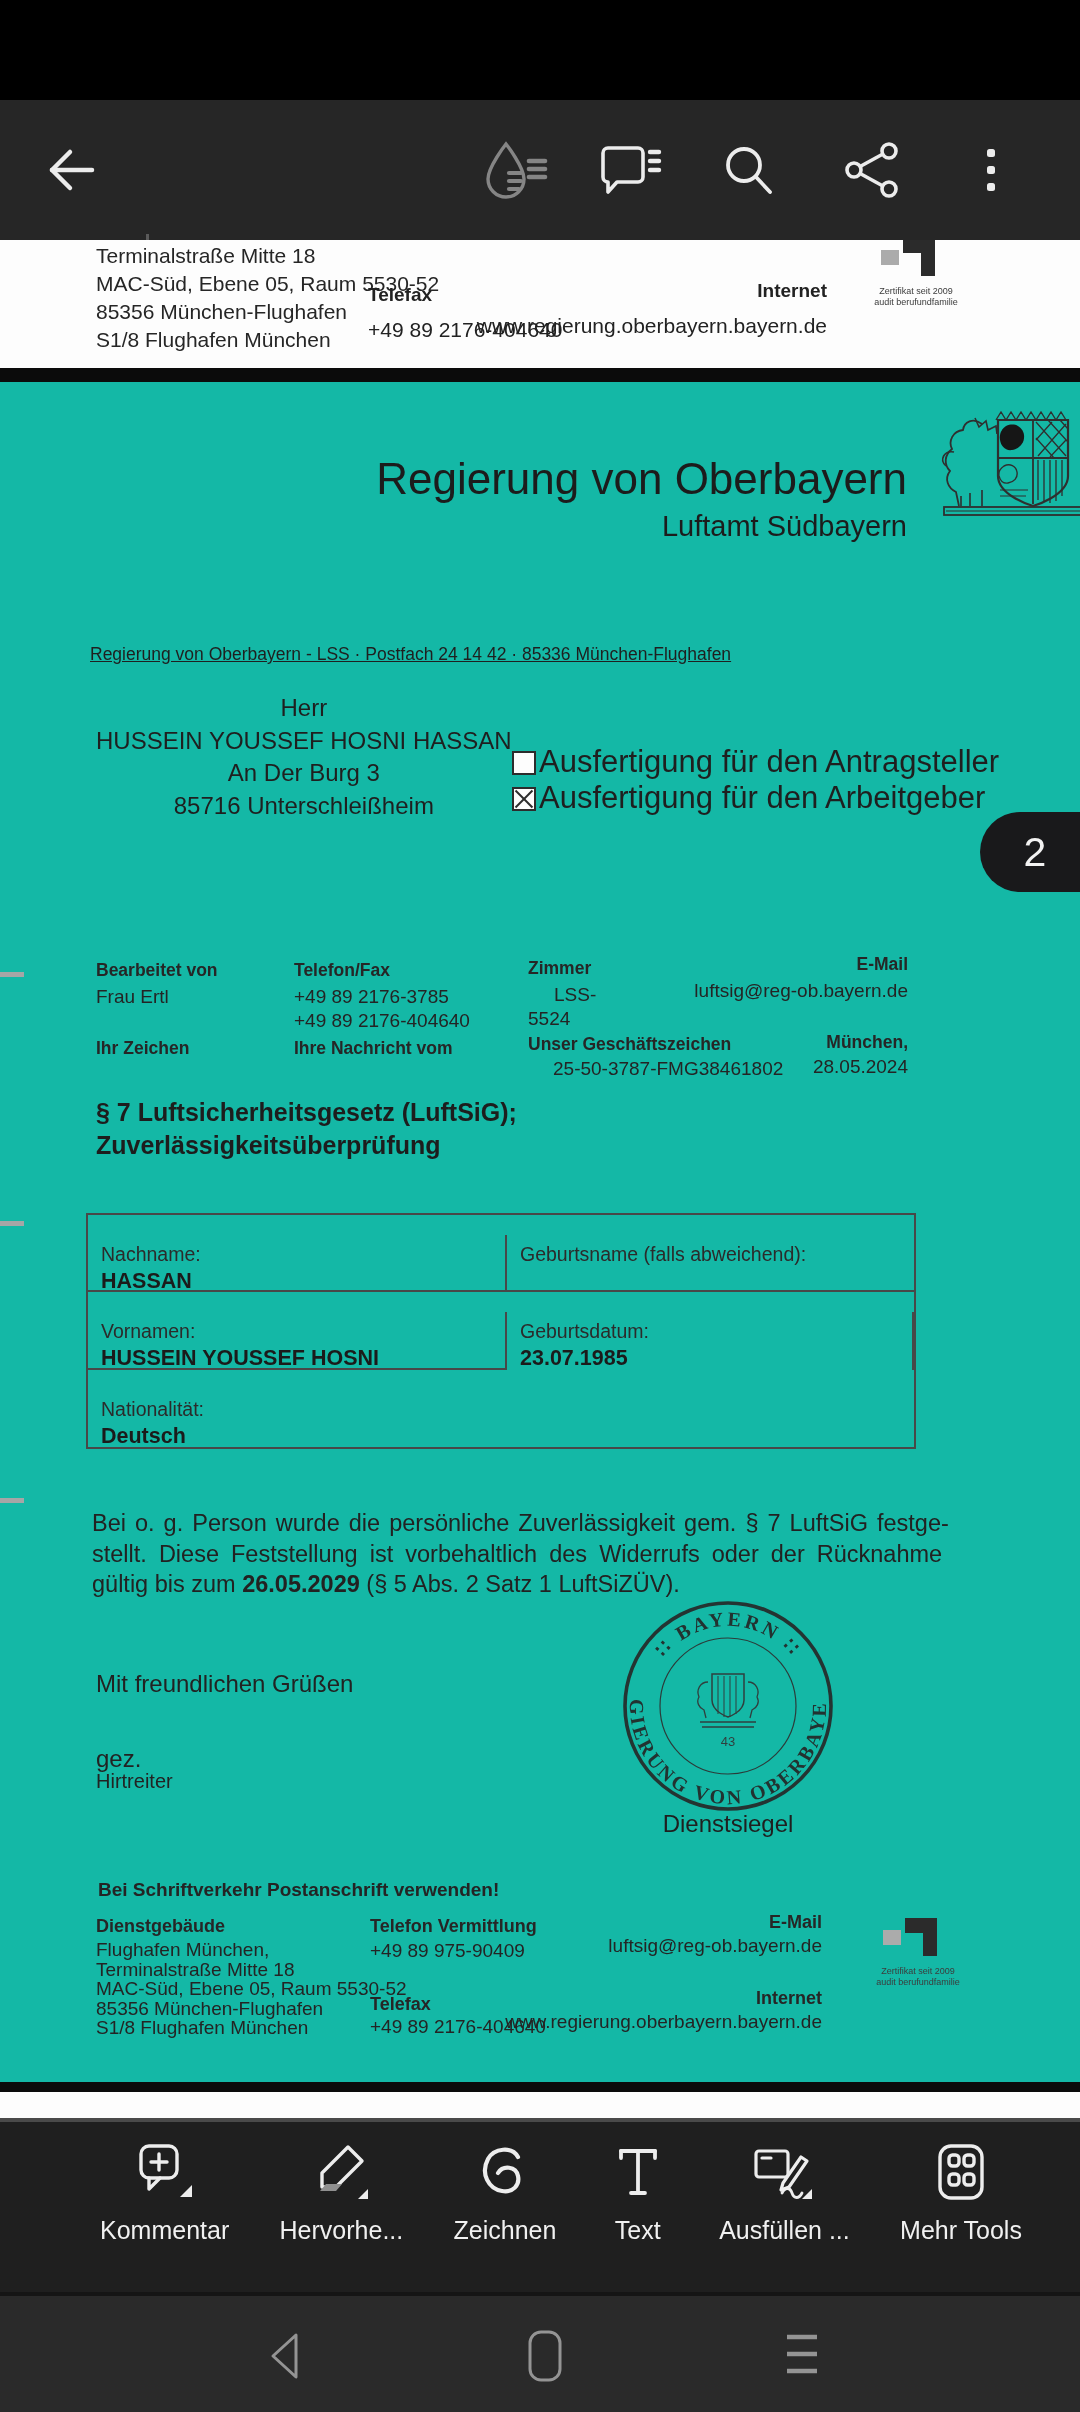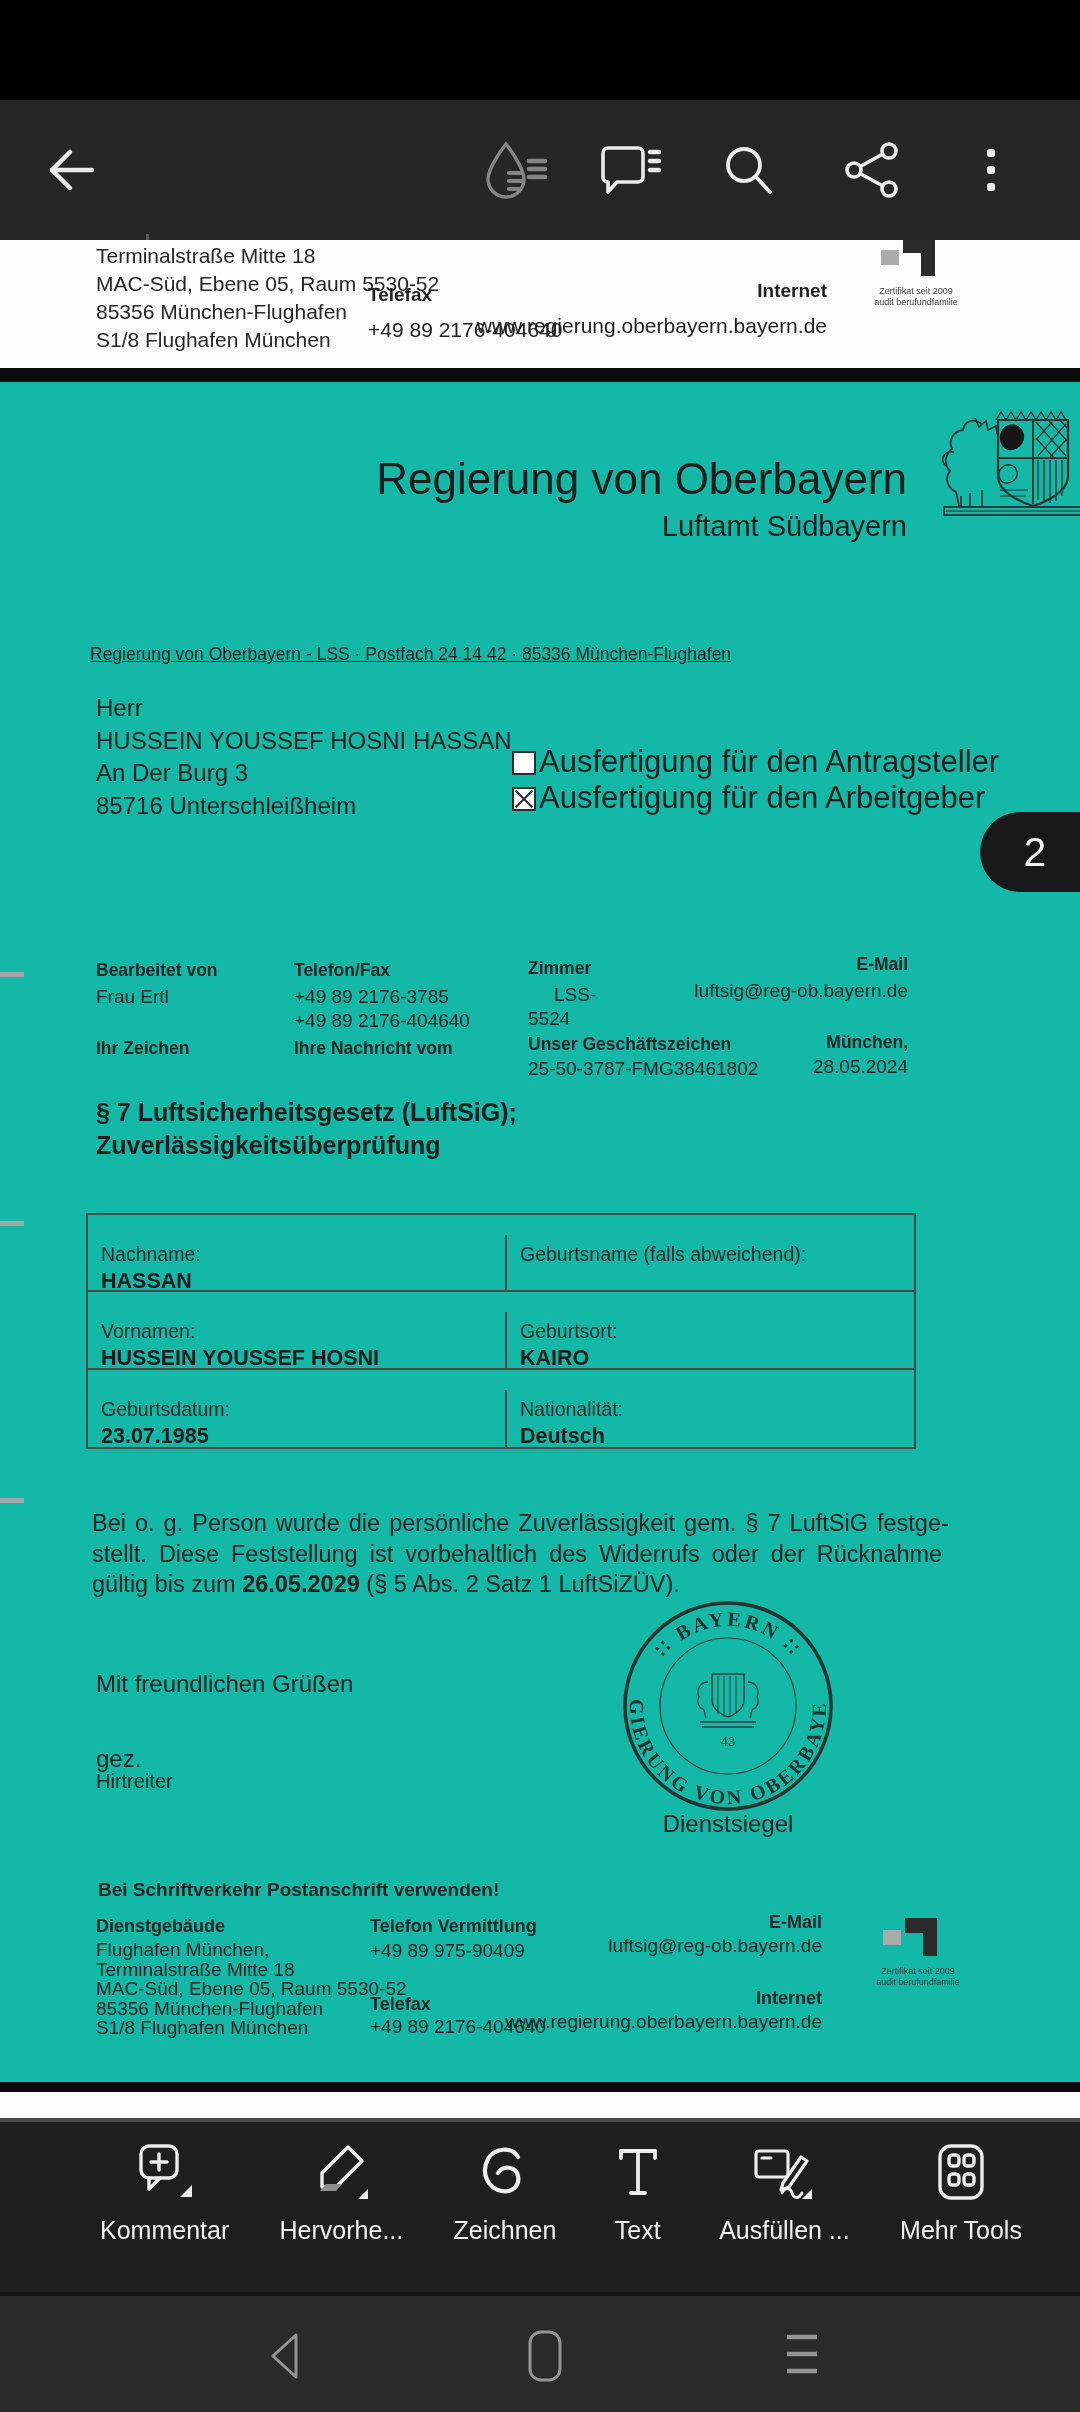--- a/index.html
+++ b/index.html
@@ -39,21 +39,21 @@
 
   .certbox{display:block;margin:0 auto;}
   .cert-t{font-size:9px;line-height:11px;color:#3c3c3c;white-space:nowrap;}
 
   
   .lh-title{right:173px;top:72px;font-size:44px;color:#1c1c1c;}
   .lh-sub{right:173px;top:128px;font-size:29px;color:#1c1c1c;}
   .coa{left:930px;top:26px;}
 
   .sender{left:90px;top:262px;font-size:17.5px;text-decoration:underline;color:#1f1f1f;}
-  .recip{left:96px;top:310px;font-size:24px;line-height:32.5px;color:#1f1f1f;}
+  .recip{left:96px;top:310px;font-size:24px;line-height:32.5px;color:#1f1f1f;text-align:center;}
   .copy-row{font-size:31px;color:#1f1f1f;}
   .copy1{left:512px;top:362px;}
   .copy2{left:512px;top:398px;}
   .cbx{display:inline-block;width:20px;height:20px;border:2px solid #2c2c2c;margin-right:3px;
        vertical-align:-3px;position:relative;background:#fdfdfd;}
   .cbx.checked::before,.cbx.checked::after{content:"";position:absolute;left:-2px;top:9px;width:24px;height:2px;background:#2c2c2c;}
   .cbx.checked::before{transform:rotate(45deg);}
   .cbx.checked::after{transform:rotate(-45deg);}
 
   .lb{font-size:17.5px;font-weight:bold;color:#262626;}
@@ -263,45 +263,41 @@
       <div class="txt vl" style="left:294px;top:628px;">+49 89 2176-404640</div>
       <div class="txt lb" style="left:528px;top:576px;">Zimmer</div>
       <div class="txt vl" style="left:528px;top:602px;margin-left:26px;">LSS-</div>
       <div class="txt vl" style="left:528px;top:626px;">5524</div>
       <div class="txt lb ra" style="right:172px;top:572px;">E-Mail</div>
       <div class="txt vl ra" style="right:172px;top:598px;">luftsig@reg-ob.bayern.de</div>
 
       <div class="txt lb" style="left:96px;top:656px;">Ihr Zeichen</div>
       <div class="txt lb" style="left:294px;top:656px;">Ihre Nachricht vom</div>
       <div class="txt lb" style="left:528px;top:652px;">Unser Geschäftszeichen</div>
-      <div class="txt vl" style="left:528px;top:676px;">25-50-3787-FMG38461802</div>
+      <div class="txt vl" style="left:553px;top:676px;">25-50-3787-FMG38461802</div>
       <div class="txt lb ra" style="right:172px;top:650px;">München,</div>
       <div class="txt vl ra" style="right:172px;top:674px;">28.05.2024</div>
 
       <div class="txt subj">
         <div>§ 7 Luftsicherheitsgesetz (LuftSiG);</div>
         <div>Zuverlässigkeitsüberprüfung</div>
       </div>
 
       <div class="abs ptable">
         <div class="cell">
           <div class="cl">Nachname:</div>
           <div class="cv">HASSAN</div>
         </div>
         <div class="cell last-c">
           <div class="cl">Geburtsname (falls abweichend):</div>
           <div class="cv"></div>
         </div>
         <div class="cell">
           <div class="cl">Vornamen:</div>
           <div class="cv">HUSSEIN YOUSSEF HOSNI</div>
-        </div>
-        <div class="cell last-c">
-          <div class="cl">Geburtsort:</div>
-          <div class="cv">KAIRO</div>
         </div>
         <div class="cell last-r">
           <div class="cl">Geburtsdatum:</div>
           <div class="cv">23.07.1985</div>
         </div>
         <div class="cell last-c last-r">
           <div class="cl">Nationalität:</div>
           <div class="cv">Deutsch</div>
         </div>
       </div>

